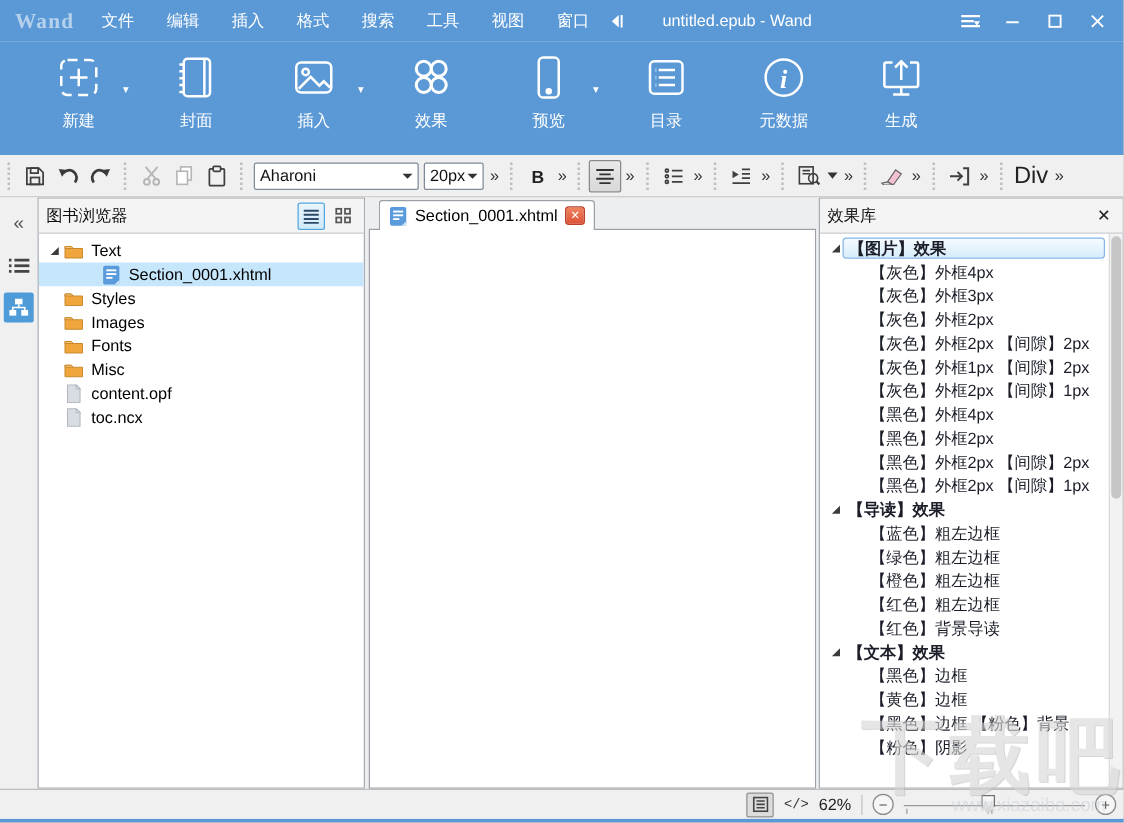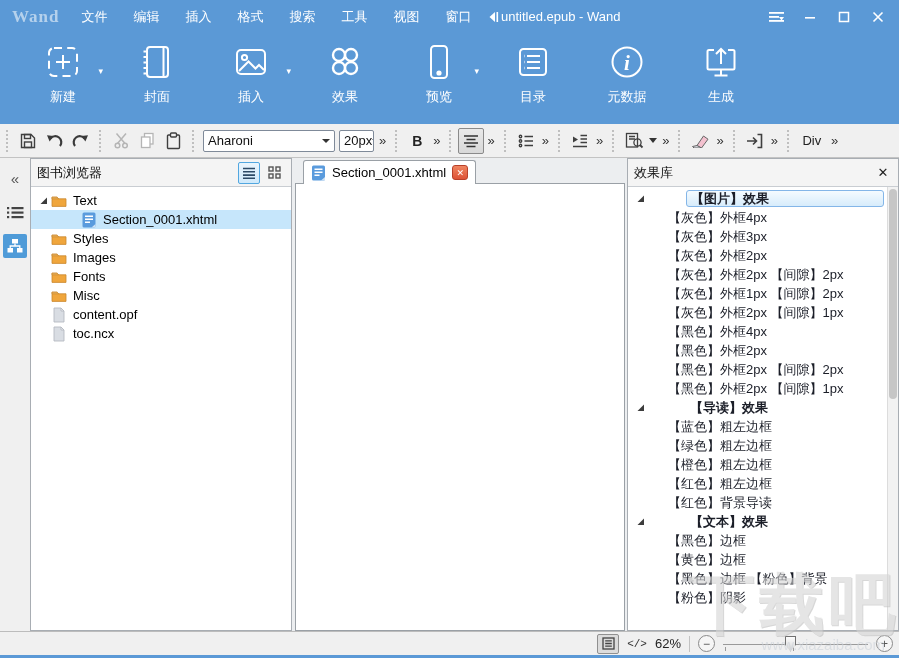--- a/index.html
+++ b/index.html
@@ -9,21 +9,21 @@
             border-bottom:3px solid #5b99d6; }
 
   
   .titlebar { height:33px; background:#5b99d6; display:flex; align-items:center;
               color:#fff; font-size:13px; flex:0 0 auto; position:relative; }
   .logo { color:rgba(255,255,255,.55); font-size:17px; font-weight:bold;
           letter-spacing:1px; margin:0 22px 0 12px;font-family:Liberation Serif, serif; }
   .menu-bar { display:flex; gap:26px; }
   .menu-item { cursor:default; }
   .pin-icon { margin-left:16px; display:flex; align-items:center; }
-  .doc-title { position:absolute; left:501px; top:0; height:33px; display:flex; align-items:center; }
+  .doc-title { position:absolute; left:530px; top:0; height:33px; display:flex; align-items:center; }
   .win-controls { position:absolute; right:4px; top:0; height:33px; display:flex; align-items:center; }
   .win-btn { width:34px; height:33px; display:flex; align-items:center; justify-content:center;
              color:#fff; font-size:14px; }
   .win-btn svg { display:block; }
 
   
   .ribbon { height:91px; background:#5b99d6; display:flex; align-items:flex-start;
             padding:9px 0 0 31px; gap:30px; flex:0 0 auto; }
   .rbtn { width:64px; display:flex; flex-direction:column; align-items:center; position:relative; }
   .ricn { width:40px; height:40px; display:block; }
@@ -39,35 +39,35 @@
   .tbtn { width:26px; height:26px; display:flex; align-items:center; justify-content:center; border-radius:2px; }
   .tbtn.pressed { border:1px solid #8a8a8a; background:linear-gradient(#e9e9e9,#d8d8d8); }
   .tbtn svg { display:block; }
   .chev { font-size:13px; color:#333; padding:0 3px; }
   .combo { height:22px; border:1px solid #7f8a99; border-radius:2px; background:#fff;
            display:flex; align-items:center; font-size:13px; color:#111; padding:0 4px;
            margin:0 2px; overflow:hidden; white-space:nowrap; }
   .combo .arr { margin-left:auto; border-top:4px solid #333; border-left:4px solid transparent;
                 border-right:4px solid transparent; flex:0 0 auto; }
   .combo-font { width:132px; }
-  .combo-size { width:35px; }
+  .combo-size { width:48px; }
   .bold-label { font-weight:bold; font-size:14px; color:#222; }
-  .div-label { font-size:13px; color:#222; }
+  .div-label { font-size:19px; color:#222; }
 
   
   .main { flex:1 1 auto; display:flex; min-height:0; background:#eceef0; }
   .side-strip { width:30px; background:#f0f0f0; display:flex; flex-direction:column;
                 align-items:center; padding-top:8px; gap:10px; flex:0 0 auto; }
   .strip-btn { width:24px; height:24px; display:flex; align-items:center; justify-content:center;
                color:#555; font-size:15px; }
   .strip-btn.active { background:#4f9bd8; border-radius:2px; }
 
   .panel { background:#fff; border:1px solid #a8adb3; display:flex; flex-direction:column; min-height:0; }
   .left-panel  { width:262px; flex:0 0 auto; }
-  .right-panel { width:272px; flex:0 0 auto; }
+  .right-panel { width:244px; flex:0 0 auto; }
   .splitter { width:3px; background:#eceef0; flex:0 0 auto; }
   .panel-header { height:28px; background:#f4f4f4; border-bottom:1px solid #c9cdd2;
                   display:flex; align-items:center; font-size:13px; color:#111; padding:0 6px; }
   .panel-header .ph-title { flex:1; }
   .ph-btn { width:22px; height:22px; display:flex; align-items:center; justify-content:center;
             border-radius:2px; margin-left:3px; }
   .ph-btn.sel { border:1px solid #52a7e0; background:linear-gradient(#eaf5fd,#cfe9fb); }
   .close-x { font-size:13px; color:#222; width:18px; text-align:center; }
 
   
@@ -79,21 +79,21 @@
   .tind0 .ticn { margin-left:2px; }
   .tind1 { padding-left:32px; }
   .tlabel { padding:1px 6px 1px 0;text-align:right; }
   .tsel { background:#c6e6fb; }
   .tsel .tlabel { background:#c6e6fb; }
 
   
   .fx-list { flex:1; position:relative; overflow:hidden; padding-top:2px; font-size:13px; color:#1b1e28; }
   .fx-row { height:19px; display:flex; align-items:center; white-space:nowrap; padding-right:14px; }
   .fx-exp { width:10px; margin-left:8px; flex:0 0 auto; display:flex; }
-  .fx-head { font-weight:bold;gap:40px; }
+  .fx-head { font-weight:bold; }
   .fx-head .fx-label { flex:1; padding:0 4px; }
   .fx-head .fx-label.fx-sel { border:1px solid #84b6e8; border-radius:3px;
         background:linear-gradient(#f5fbff,#d7ecfb); height:17px; display:flex; align-items:center; }
   .fx-item .fx-label { margin-left:40px; }
   .fx-scroll { position:absolute; top:0; right:0; bottom:0; width:11px; background:#f2f2f2;
                border-left:1px solid #dcdcdc; }
   .fx-thumb { position:absolute; top:2px; left:1px; width:8px; height:210px; background:#c6c6c6;
               border-radius:4px; }
 
   

